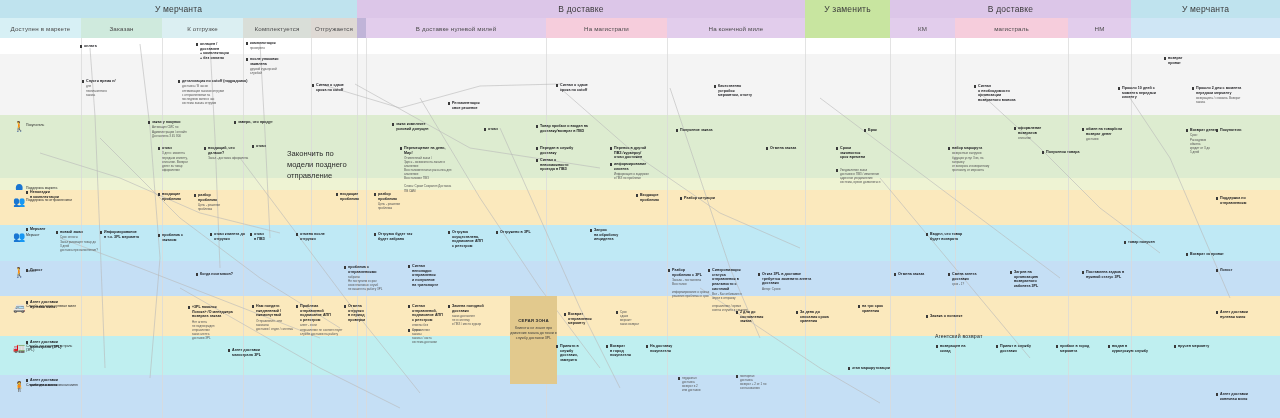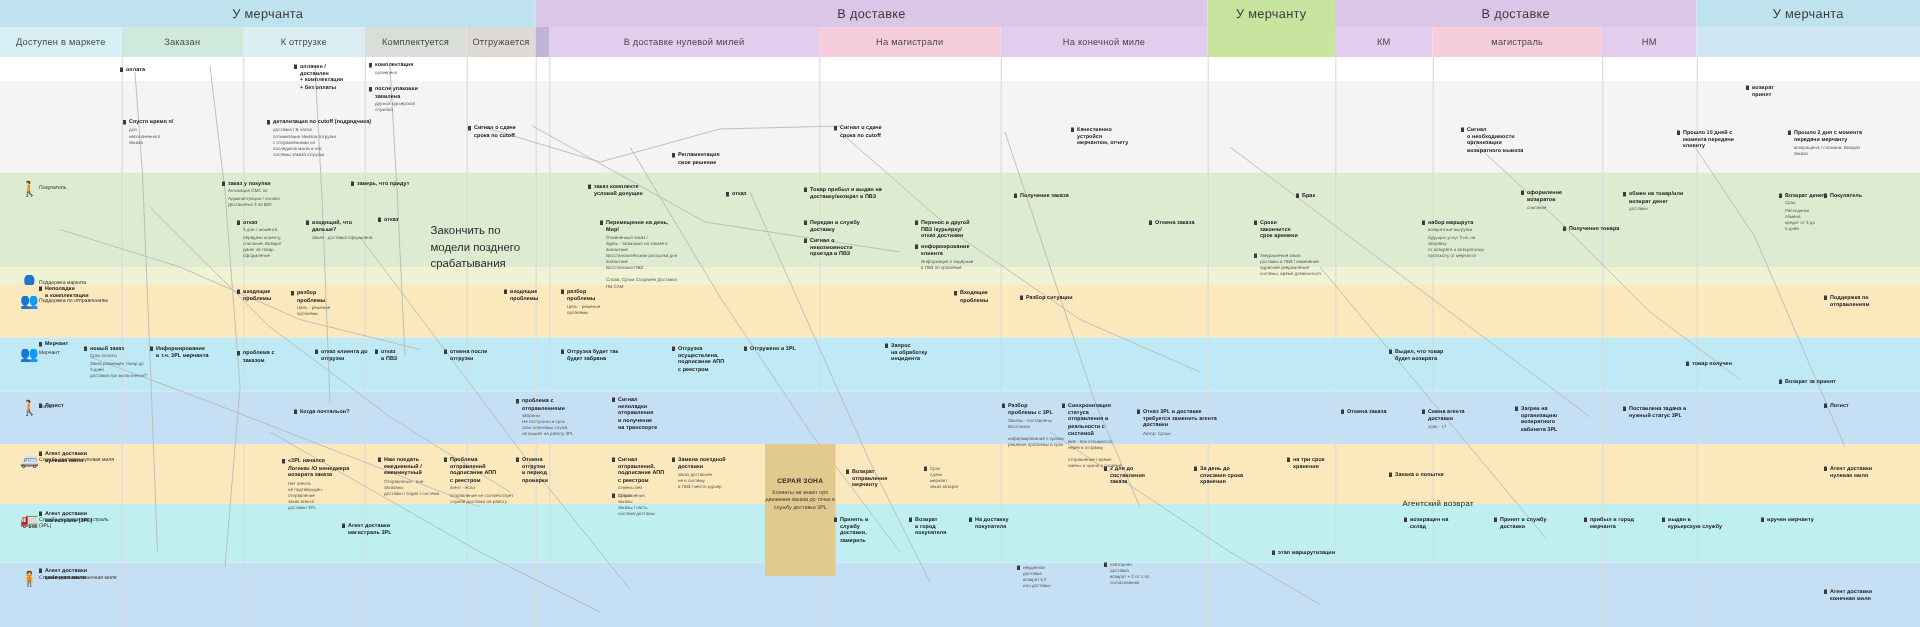--- a/index.html
+++ b/index.html
@@ -725,31 +725,31 @@
         <span class="ttl" style="white-space: pre-line;">Поддержка по
 отправлениям</span>
       </div>
       <div class="node" style="left: 1220px; top: 128px; width: 40px;">
         <span class="dot"></span>
         <span class="ttl" style="white-space: pre-line;">Покупатель</span>
       </div>
     </div>
 
   <div id="callouts-layer">
-      <div class="callout" style="left: 287px; top: 148px; width: 72px;">Закончить по модели позднего срабатывания</div>
+      <div class="callout" style="left: 287px; top: 148px; width: 72px;">Закончить по модели позднего отправление</div>
     </div>
 
   <div id="sections-layer">
       <div class="section-title" style="left: 935px; top: 333px;">Агентский возврат</div>
     </div>
 
   <div class="phase-row" id="phase-row">
       <div class="phase" style="left: 0px; width: 357px; background: rgb(191, 227, 238);">У мерчанта</div>
       <div class="phase" style="left: 357px; width: 448px; background: rgb(220, 198, 232);">В доставке</div>
-      <div class="phase" style="left: 805px; width: 85px; background: rgb(200, 229, 160);">У мерчанту</div>
+      <div class="phase" style="left: 805px; width: 85px; background: rgb(200, 229, 160);">У заменить</div>
       <div class="phase" style="left: 890px; width: 241px; background: rgb(220, 198, 232);">В доставке</div>
       <div class="phase" style="left: 1131px; width: 149px; background: rgb(191, 227, 238);">У мерчанта</div>
     </div>
   <div class="stage-row" id="stage-row">
       <div class="stg" style="left: 0px; width: 81px; background: rgb(215, 240, 245);">Доступен в маркете</div>
       <div class="stg" style="left: 81px; width: 81px; background: rgb(207, 234, 221);">Заказан</div>
       <div class="stg" style="left: 162px; width: 81px; background: rgb(219, 239, 242);">К отгрузке</div>
       <div class="stg" style="left: 243px; width: 68px; background: rgb(217, 222, 216);">Комплектуется</div>
       <div class="stg" style="left: 311px; width: 46px; background: rgb(222, 217, 212);">Отгружается</div>
       <div class="stg" style="left: 357px; width: 9px; background: rgb(192, 180, 216);"></div>

